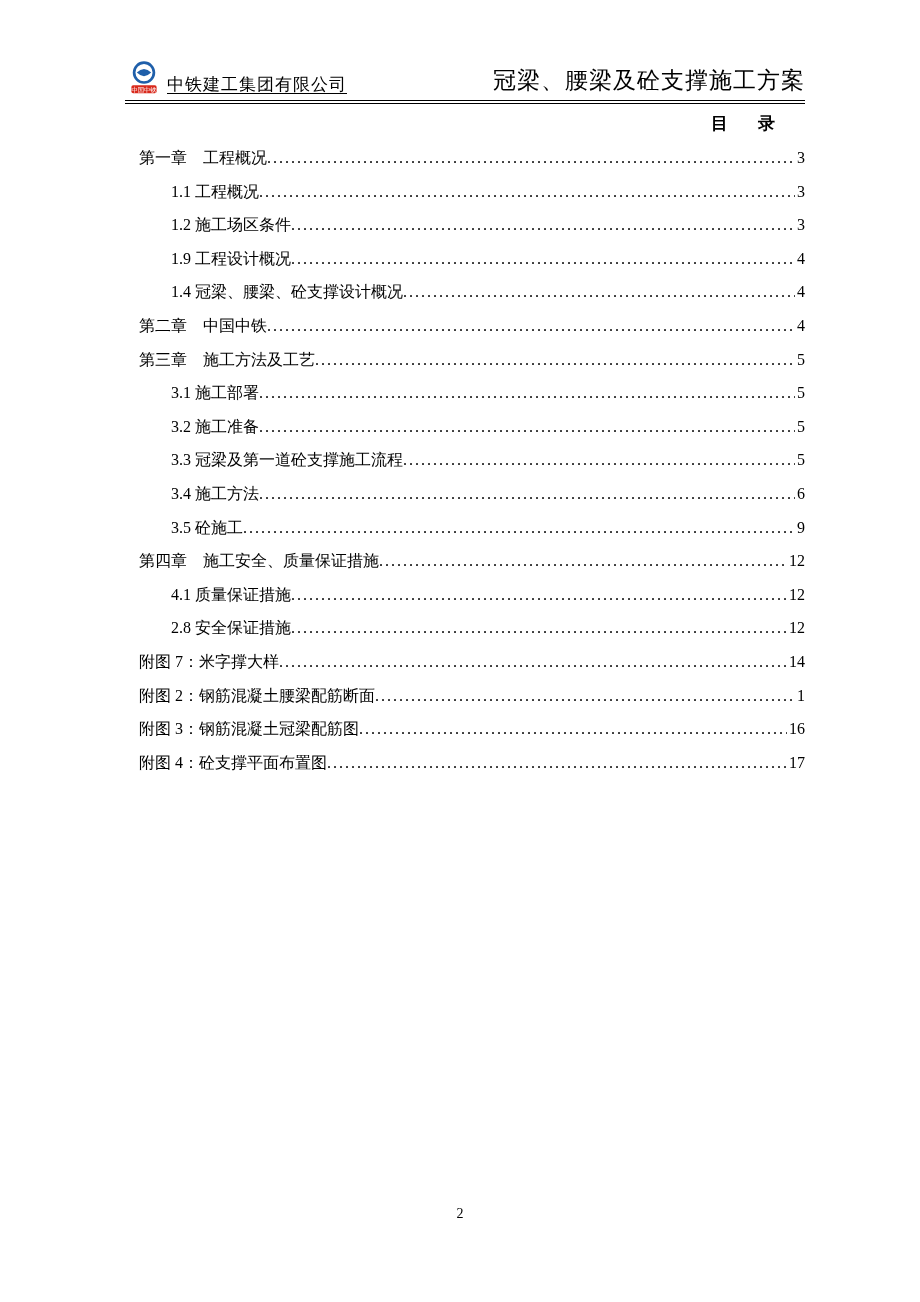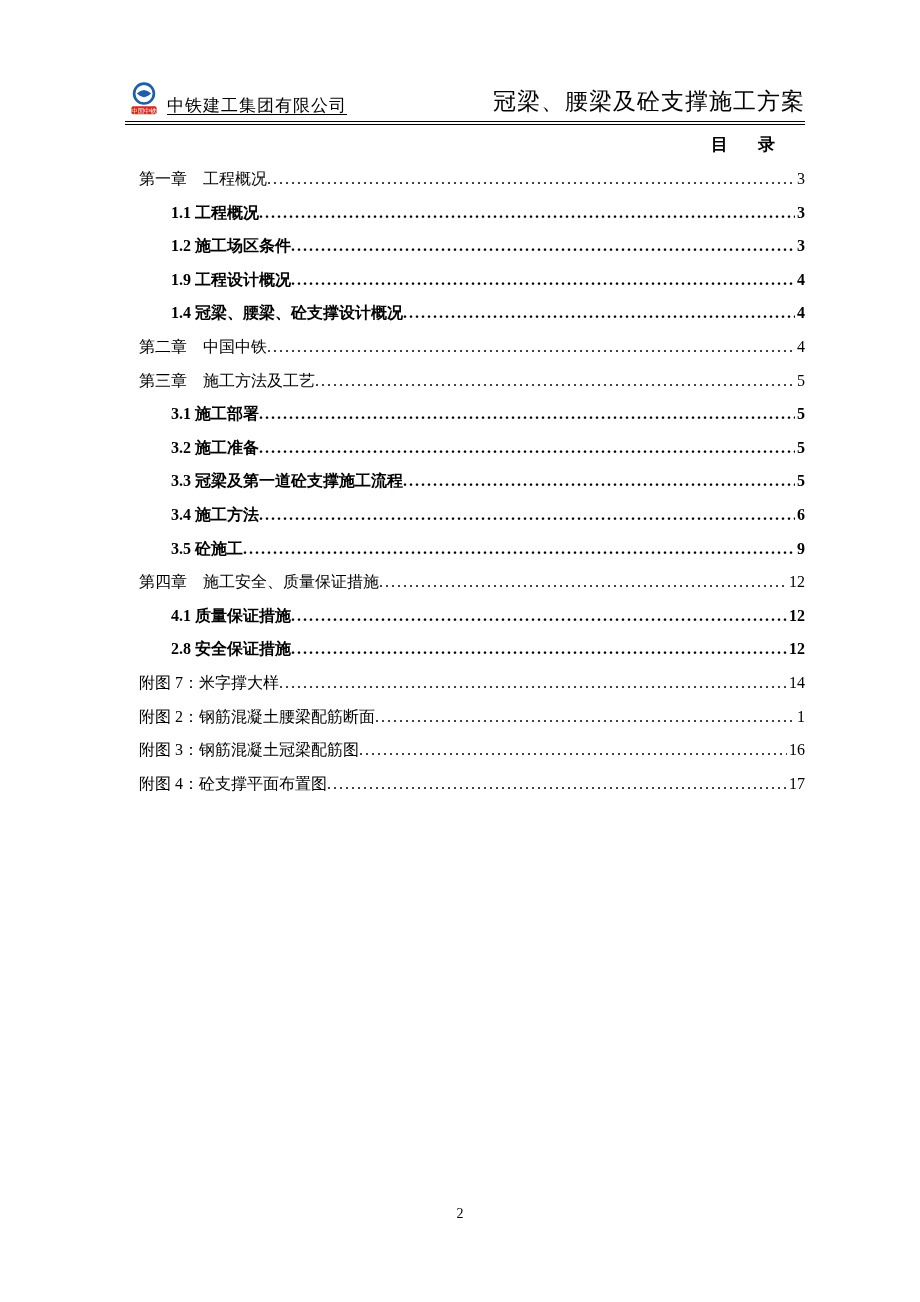--- a/index.html
+++ b/index.html
@@ -8,21 +8,21 @@
     font-family: "SimSun", "宋体", serif;
     font-size: 16px;
     color: #000;
     width: 920px;
     height: 1302px;
     position: relative;
   }
   .page {
     position: absolute;
     left: 125px;
-    top: 81px;
+    top: 60px;
     width: 680px;
   }
   .header-row {
     display: flex;
     align-items: flex-end;
     justify-content: space-between;
     padding-bottom: 4px;
     border-bottom: 4px double #000;
     margin-bottom: 8px;
   }
@@ -57,21 +57,21 @@
   .toc {
     font-size: 16px;
     line-height: 2.1;
     padding-left: 14px;
   }
   .toc-row {
     display: flex;
     white-space: nowrap;
     align-items: center;
   }
-  .toc-row.level2 { padding-left: 32px; font-weight: bold; }
+  .toc-row.level2 { padding-left: 32px; }
   .toc-label { flex: 0 0 auto; }
   .toc-dots {
     flex: 1 1 auto;
     overflow: hidden;
     letter-spacing: 2px;
   }
   .toc-dots::after {
     content: ".......................................................................................................................";
   }
   .toc-page {

